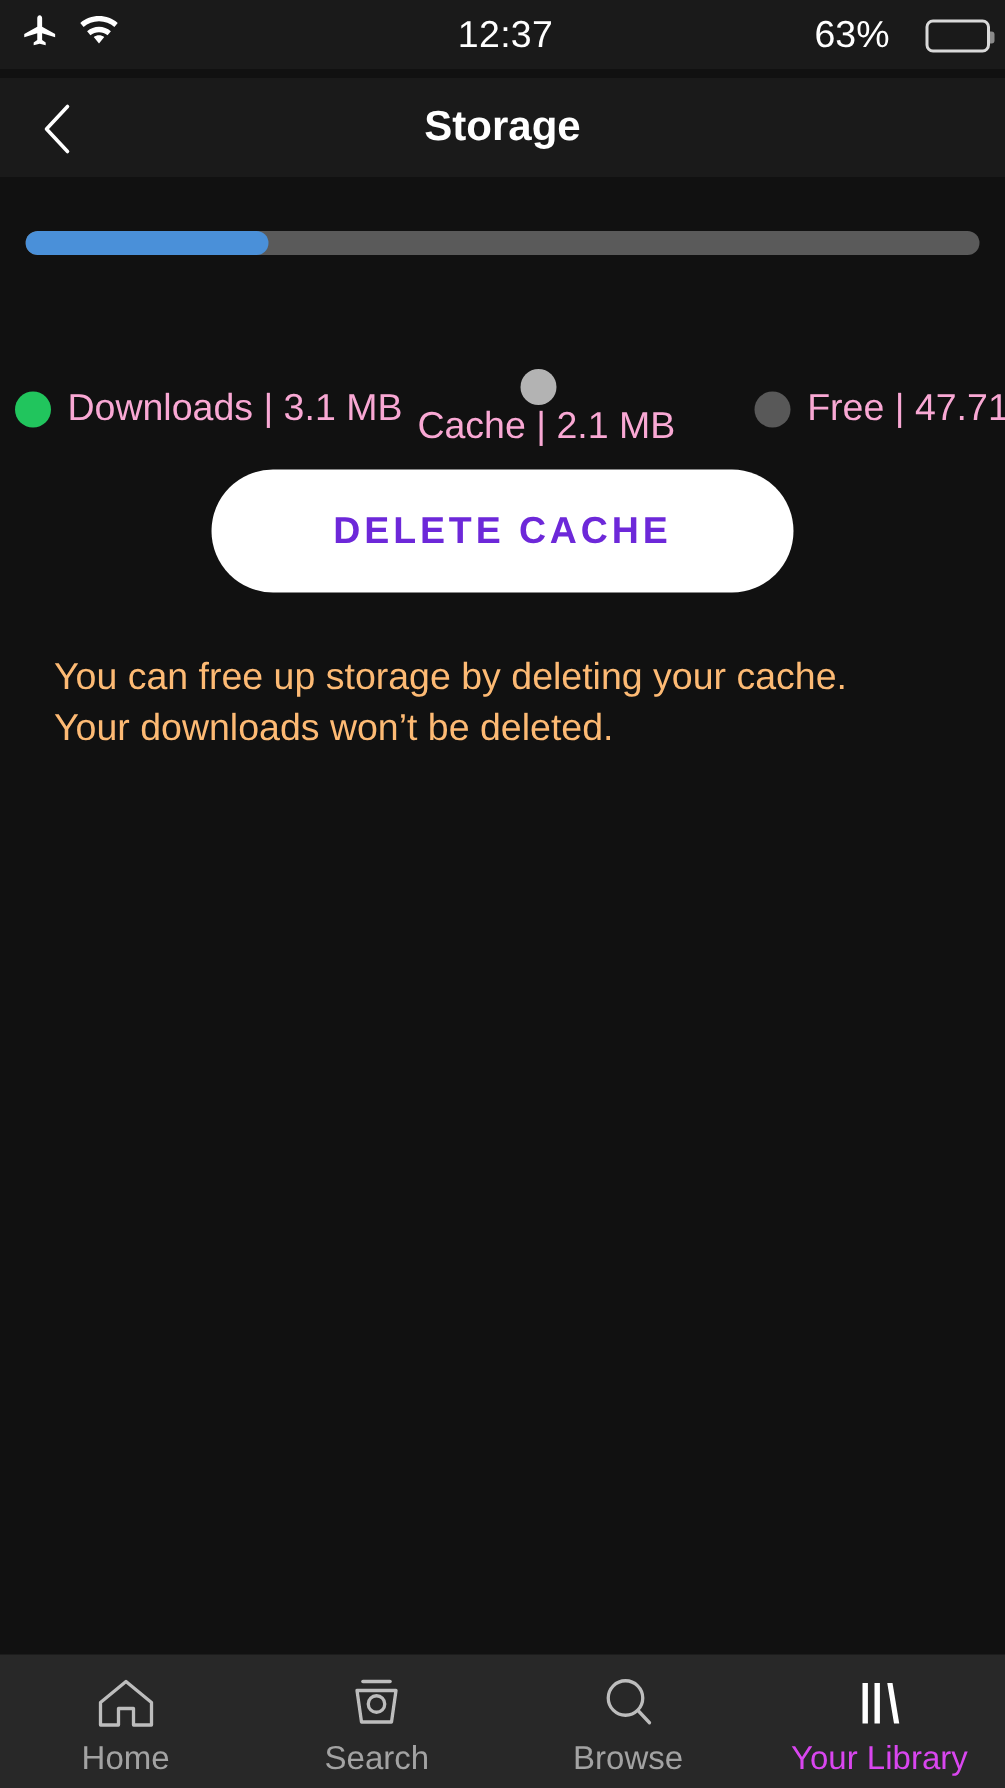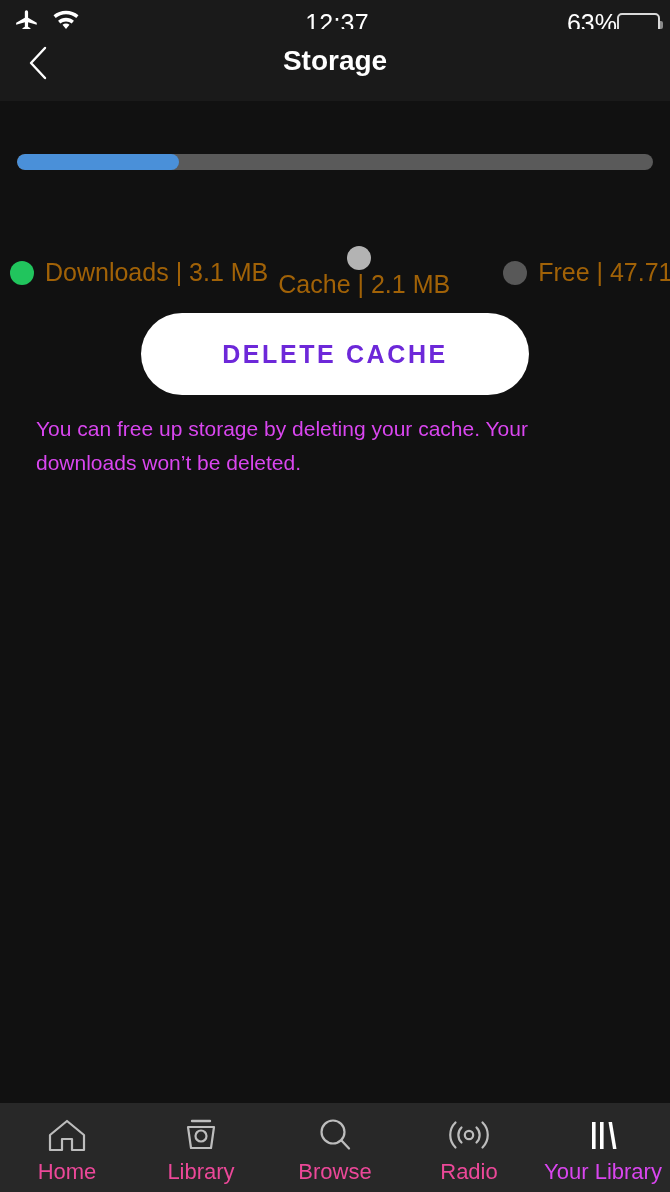--- a/index.html
+++ b/index.html
@@ -40,21 +40,21 @@
     text-align: center;
     font-size: 25px;
     font-weight: 400;
     letter-spacing: 0.2px;
   }
   .sb-right {
     position: absolute;
     right: 10px; top: 9px;
     display: flex;
     align-items: center;
-    gap: 0;
+    gap: 24px;
   }
   .sb-batt-label {
     font-size: 25px;
     font-weight: 400;
   }
   .batt {
     position: relative;
     width: 43px;
     height: 22px;
     border: 2px solid #d9d9d9;
@@ -71,21 +71,21 @@
     position: absolute;
     right: -5px; top: 6px;
     width: 3px; height: 8px;
     background: #8a8a8a;
     border-radius: 0 2px 2px 0;
   }
 
   
   .navbar {
     position: absolute;
-    left: 0; top: 29px;
+    left: 0; top: 52px;
     width: 670px;
     height: 72px;
     background: #1a1a1a;
   }
   .nav-back {
     position: absolute;
     left: 10px; top: 8px;
     width: 56px; height: 56px;
     display: flex;
     align-items: center;
@@ -123,21 +123,21 @@
     height: 100%;
     background: #4a90d9;
     border-radius: 8px;
   }
 
   .legend {
     position: absolute;
     left: 10px; top: 128px;
     width: 652px;
     display: flex;
-    color: #a16207;
+    color: #f9a8d4;
     font-size: 25px;
   }
   .legend-item {
     display: flex;
     align-items: center;
     white-space: nowrap;
   }
   .legend-item.gap-a { margin-left: 10px; flex-direction: column; }
   .legend-item.gap-b { margin-left: 53px; }
   .dot {
@@ -159,24 +159,24 @@
     border-radius: 41px;
     font-family: "Liberation Sans", sans-serif;
     font-size: 25px;
     font-weight: bold;
     letter-spacing: 2.6px;
     cursor: pointer;
   }
 
   .desc {
     position: absolute;
-    left: 36px; top: 294px;
+    left: 36px; top: 316px;
     width: 580px;
-    color: #d946ef;
-    font-size: 21px;
+    color: #fdba74;
+    font-size: 25px;
     line-height: 34px;
   }
 
   
   .tabbar {
     position: absolute;
     left: 0; bottom: 0;
     width: 670px;
     height: 89px;
     background: #282828;
@@ -193,21 +193,21 @@
   }
   .tab-icon {
     height: 40px;
     display: flex;
     align-items: center;
     justify-content: center;
   }
   .tab-label {
     margin-top: 4px;
     font-size: 22px;
-    color: #ec4899;
+    color: #a3a3a3;
   }
   .tab.active .tab-label { color: #d946ef; }
 </style>
 </head>
 <body>
 
 <div class="phone">
 
   <div class="statusbar">
     <div class="sb-left">
@@ -281,45 +281,33 @@
     </div>
 
     <div class="tab">
       <span class="tab-icon">
         <svg width="42" height="40" viewBox="0 0 42 40">
           <line x1="12" y1="6" x2="30" y2="6" stroke="#bdbdbd" stroke-width="2.4" stroke-linecap="round"></line>
           <path d="M8 12h26l-3 21H11z" fill="none" stroke="#bdbdbd" stroke-width="2.2" stroke-linejoin="round"></path>
           <circle cx="21" cy="21" r="5.5" fill="none" stroke="#bdbdbd" stroke-width="2.2"></circle>
         </svg>
       </span>
-      <span class="tab-label">Library</span>
+      <span class="tab-label">Search</span>
     </div>
 
     <div class="tab">
       <span class="tab-icon">
         <svg width="42" height="40" viewBox="0 0 42 40">
           <circle cx="19" cy="17" r="11.5" fill="none" stroke="#bdbdbd" stroke-width="2.2"></circle>
           <line x1="27.5" y1="25.5" x2="35" y2="33.5" stroke="#bdbdbd" stroke-width="2.2" stroke-linecap="round"></line>
         </svg>
       </span>
       <span class="tab-label">Browse</span>
     </div>
 
-    <div class="tab">
-      <span class="tab-icon">
-        <svg width="46" height="38" viewBox="0 0 46 38">
-          <circle cx="23" cy="19" r="4.2" fill="none" stroke="#bdbdbd" stroke-width="2.2"></circle>
-          <path d="M15.5 11.5a10.5 10.5 0 000 15" fill="none" stroke="#bdbdbd" stroke-width="2.2" stroke-linecap="round"></path>
-          <path d="M30.5 11.5a10.5 10.5 0 010 15" fill="none" stroke="#bdbdbd" stroke-width="2.2" stroke-linecap="round"></path>
-          <path d="M9.5 6.5a17.5 17.5 0 000 25" fill="none" stroke="#bdbdbd" stroke-width="2.2" stroke-linecap="round"></path>
-          <path d="M36.5 6.5a17.5 17.5 0 010 25" fill="none" stroke="#bdbdbd" stroke-width="2.2" stroke-linecap="round"></path>
-        </svg>
-      </span>
-      <span class="tab-label">Radio</span>
-    </div>
 
     <div class="tab active">
       <span class="tab-icon">
         <svg width="42" height="38" viewBox="0 0 42 38">
           <rect x="10" y="6" width="3.6" height="27" fill="#ffffff"></rect>
           <rect x="18" y="6" width="3.6" height="27" fill="#ffffff"></rect>
           <polygon points="26.5,6 30,6 34.5,33 31,33" fill="#ffffff"></polygon>
         </svg>
       </span>
       <span class="tab-label">Your Library</span>

